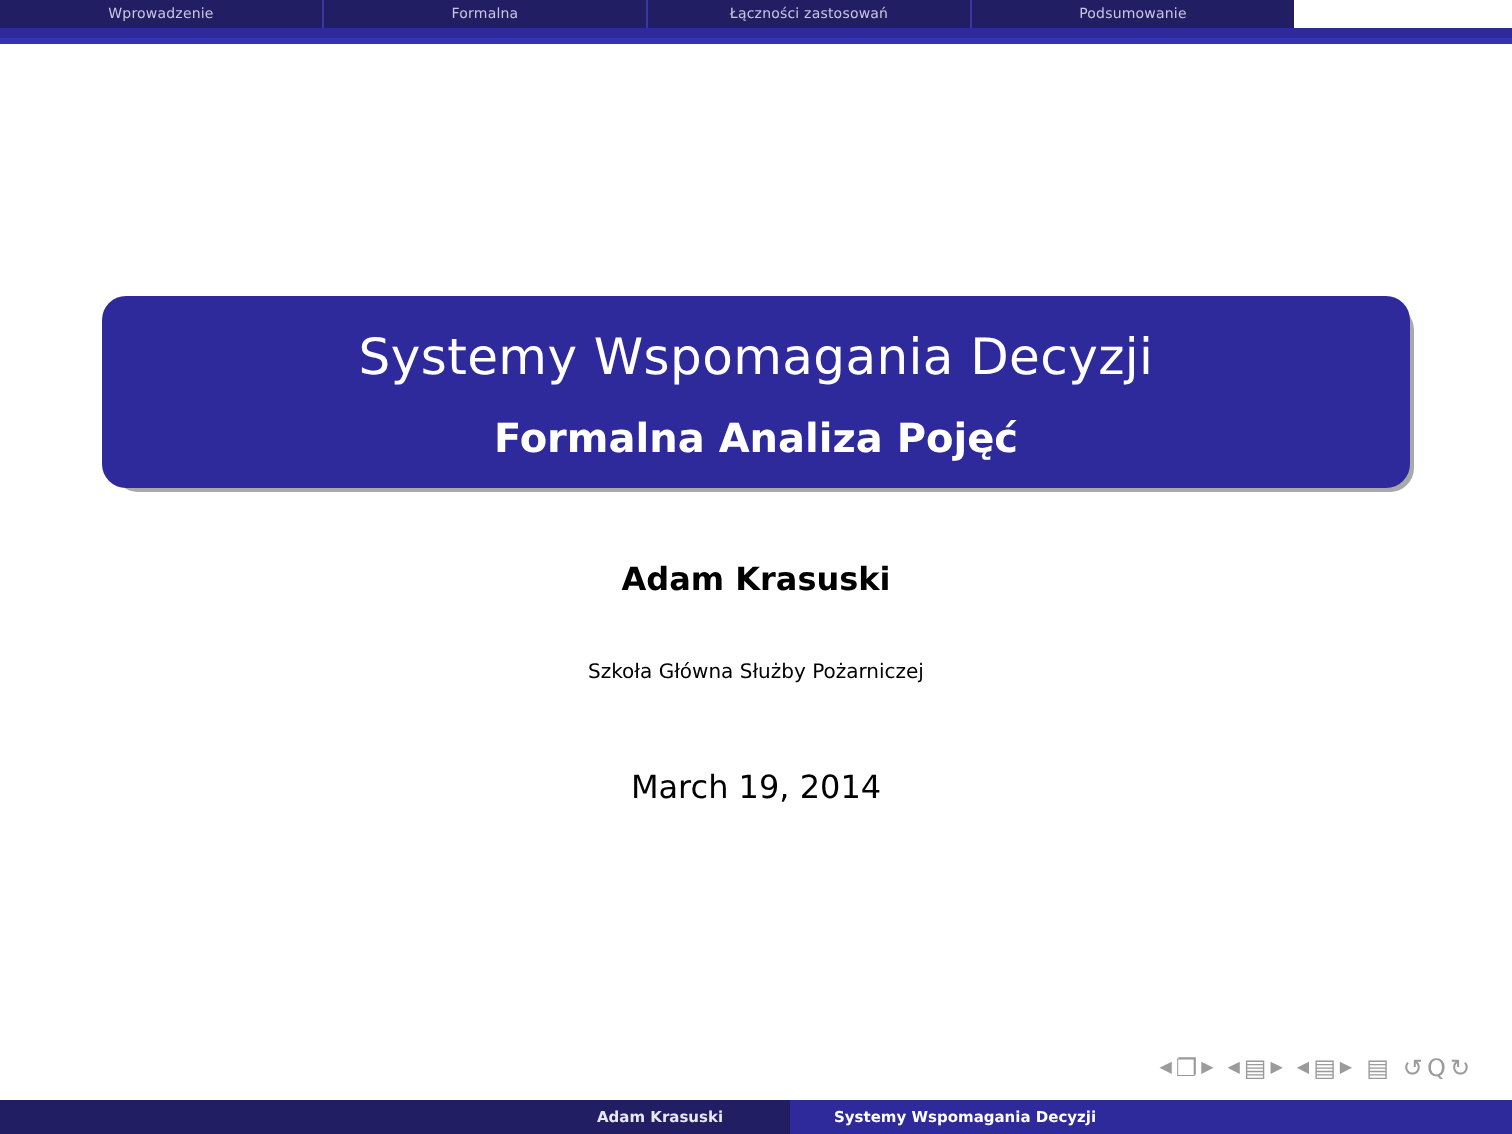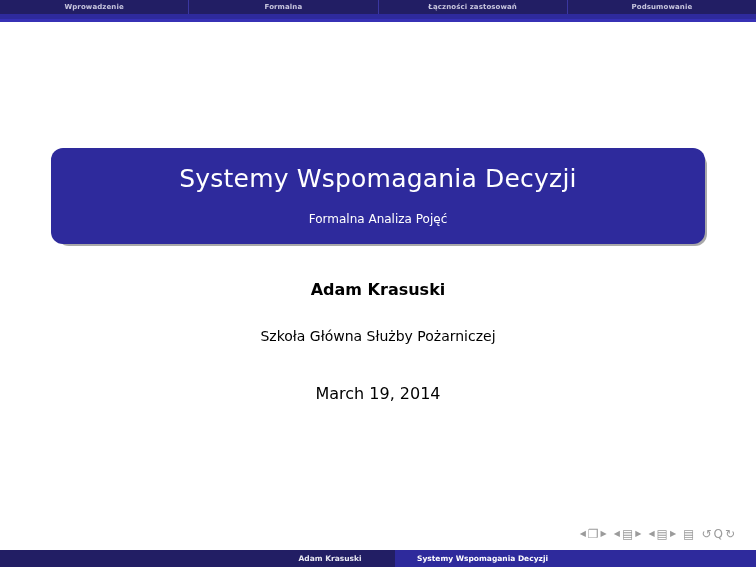--- a/index.html
+++ b/index.html
@@ -12,26 +12,25 @@
     height: 567px;
     font-family: "DejaVu Sans", sans-serif;
     overflow: hidden;
     position: relative;
   }
 
   
   .topbar {
     position: absolute;
     top: 0; left: 0;
-    width: 756px;
+    width: 647px;
     height: 14px;
     background: #221e64;
     display: flex;
     align-items: center;
-    font-weight: bold;
   }
   .topbar-item {
     flex: 1 1 0;
     text-align: center;
     color: #c8c6de;
     font-size: 7px;
     letter-spacing: 0.1px;
     line-height: 14px;
     white-space: nowrap;
   }
@@ -79,42 +78,42 @@
     align-items: center;
     justify-content: center;
   }
   .title-main {
     font-size: 25px;
     font-weight: normal;
     letter-spacing: 0.2px;
     line-height: 30px;
   }
   .title-sub {
-    font-size: 12px;
-    font-weight: normal;
+    font-size: 20px;
+    font-weight: bold;
     margin-top: 16px;
     line-height: 19px;
   }
 
   
   .centerblock {
     position: absolute;
     left: 0;
     top: 280px;
     width: 756px;
     text-align: center;
     color: #000000;
   }
   .author {
     font-size: 16px;
     font-weight: bold;
     line-height: 20px;
   }
   .inst1 {
-    font-size: 14px;
+    font-size: 10px;
     margin-top: 29px;
     line-height: 15px;
   }
   .inst2 {
     font-size: 11px;
     font-weight: bold;
     line-height: 15px;
   }
   .date {
     font-size: 16px;

